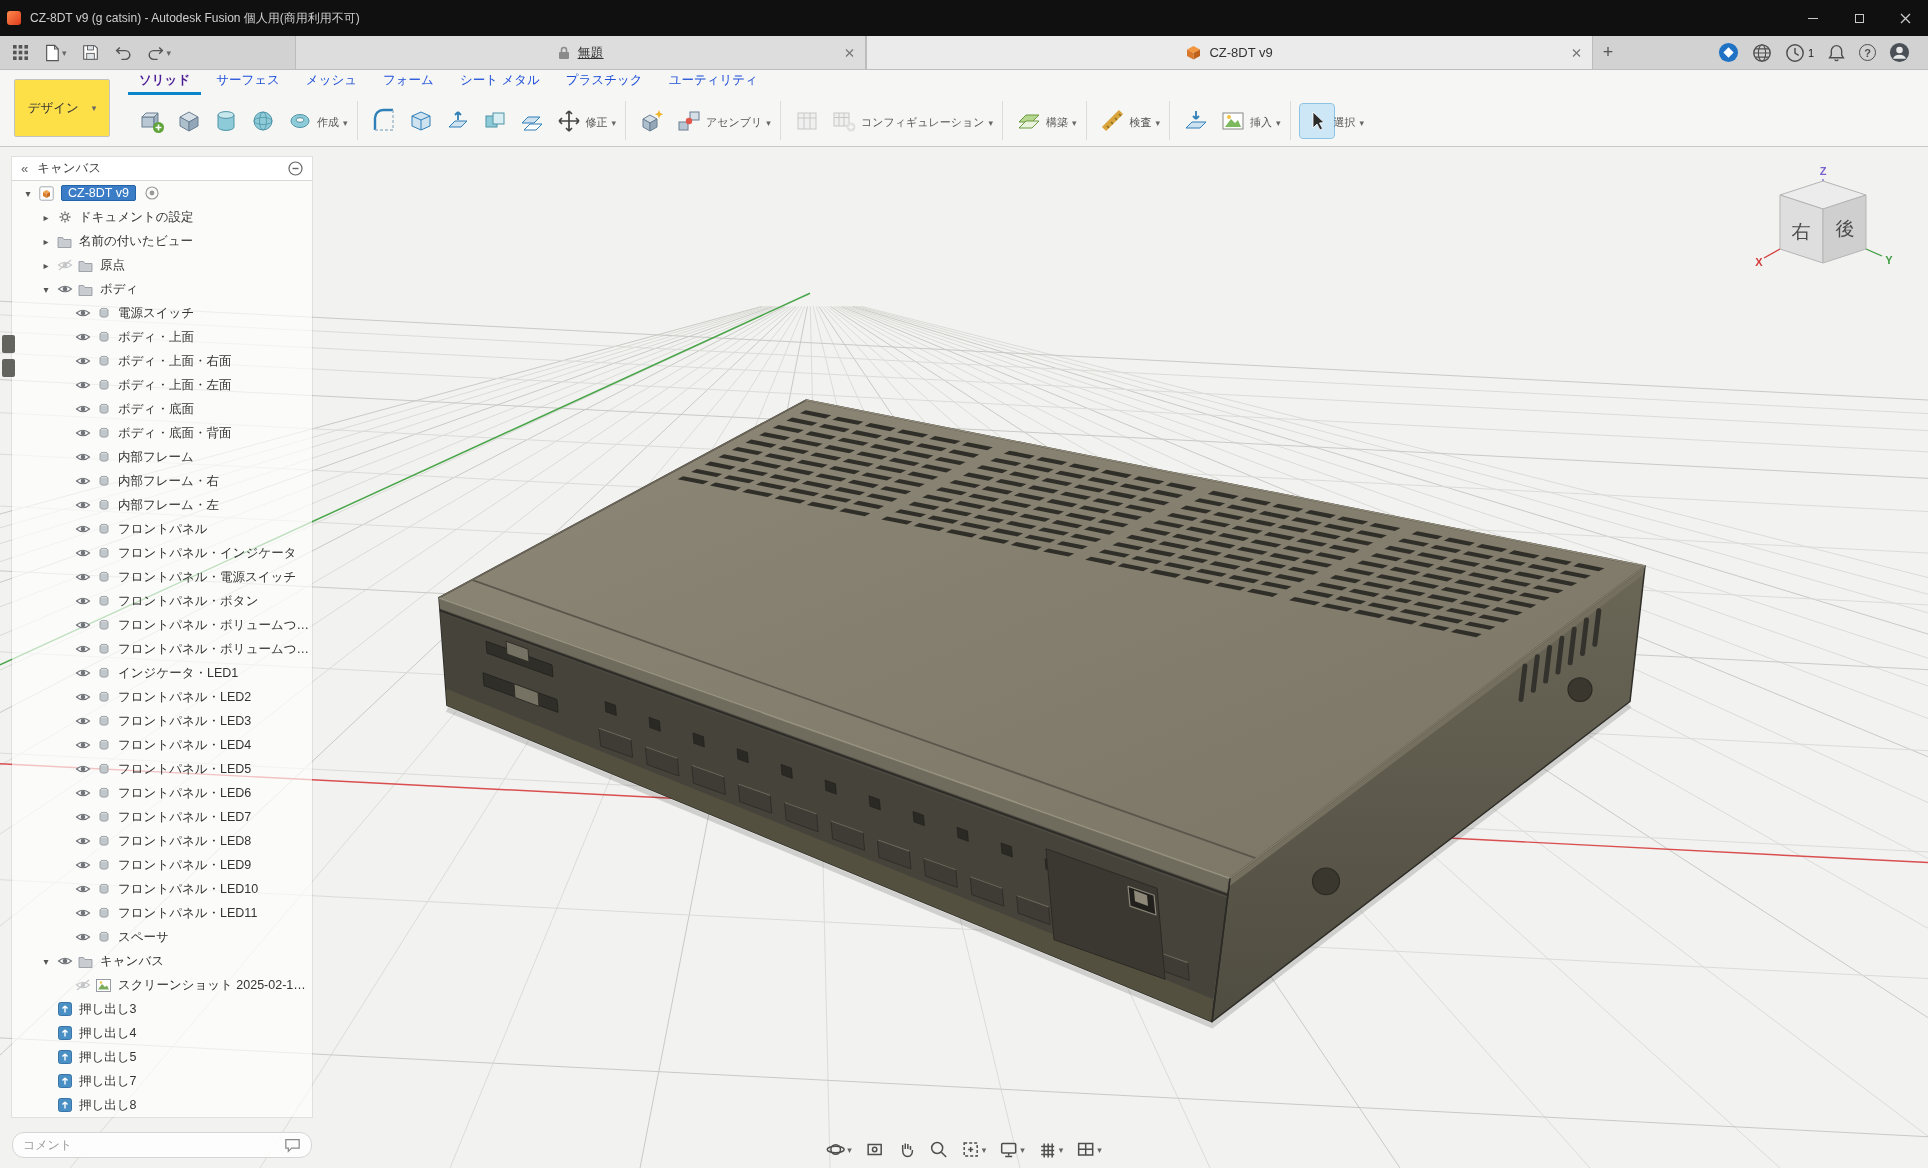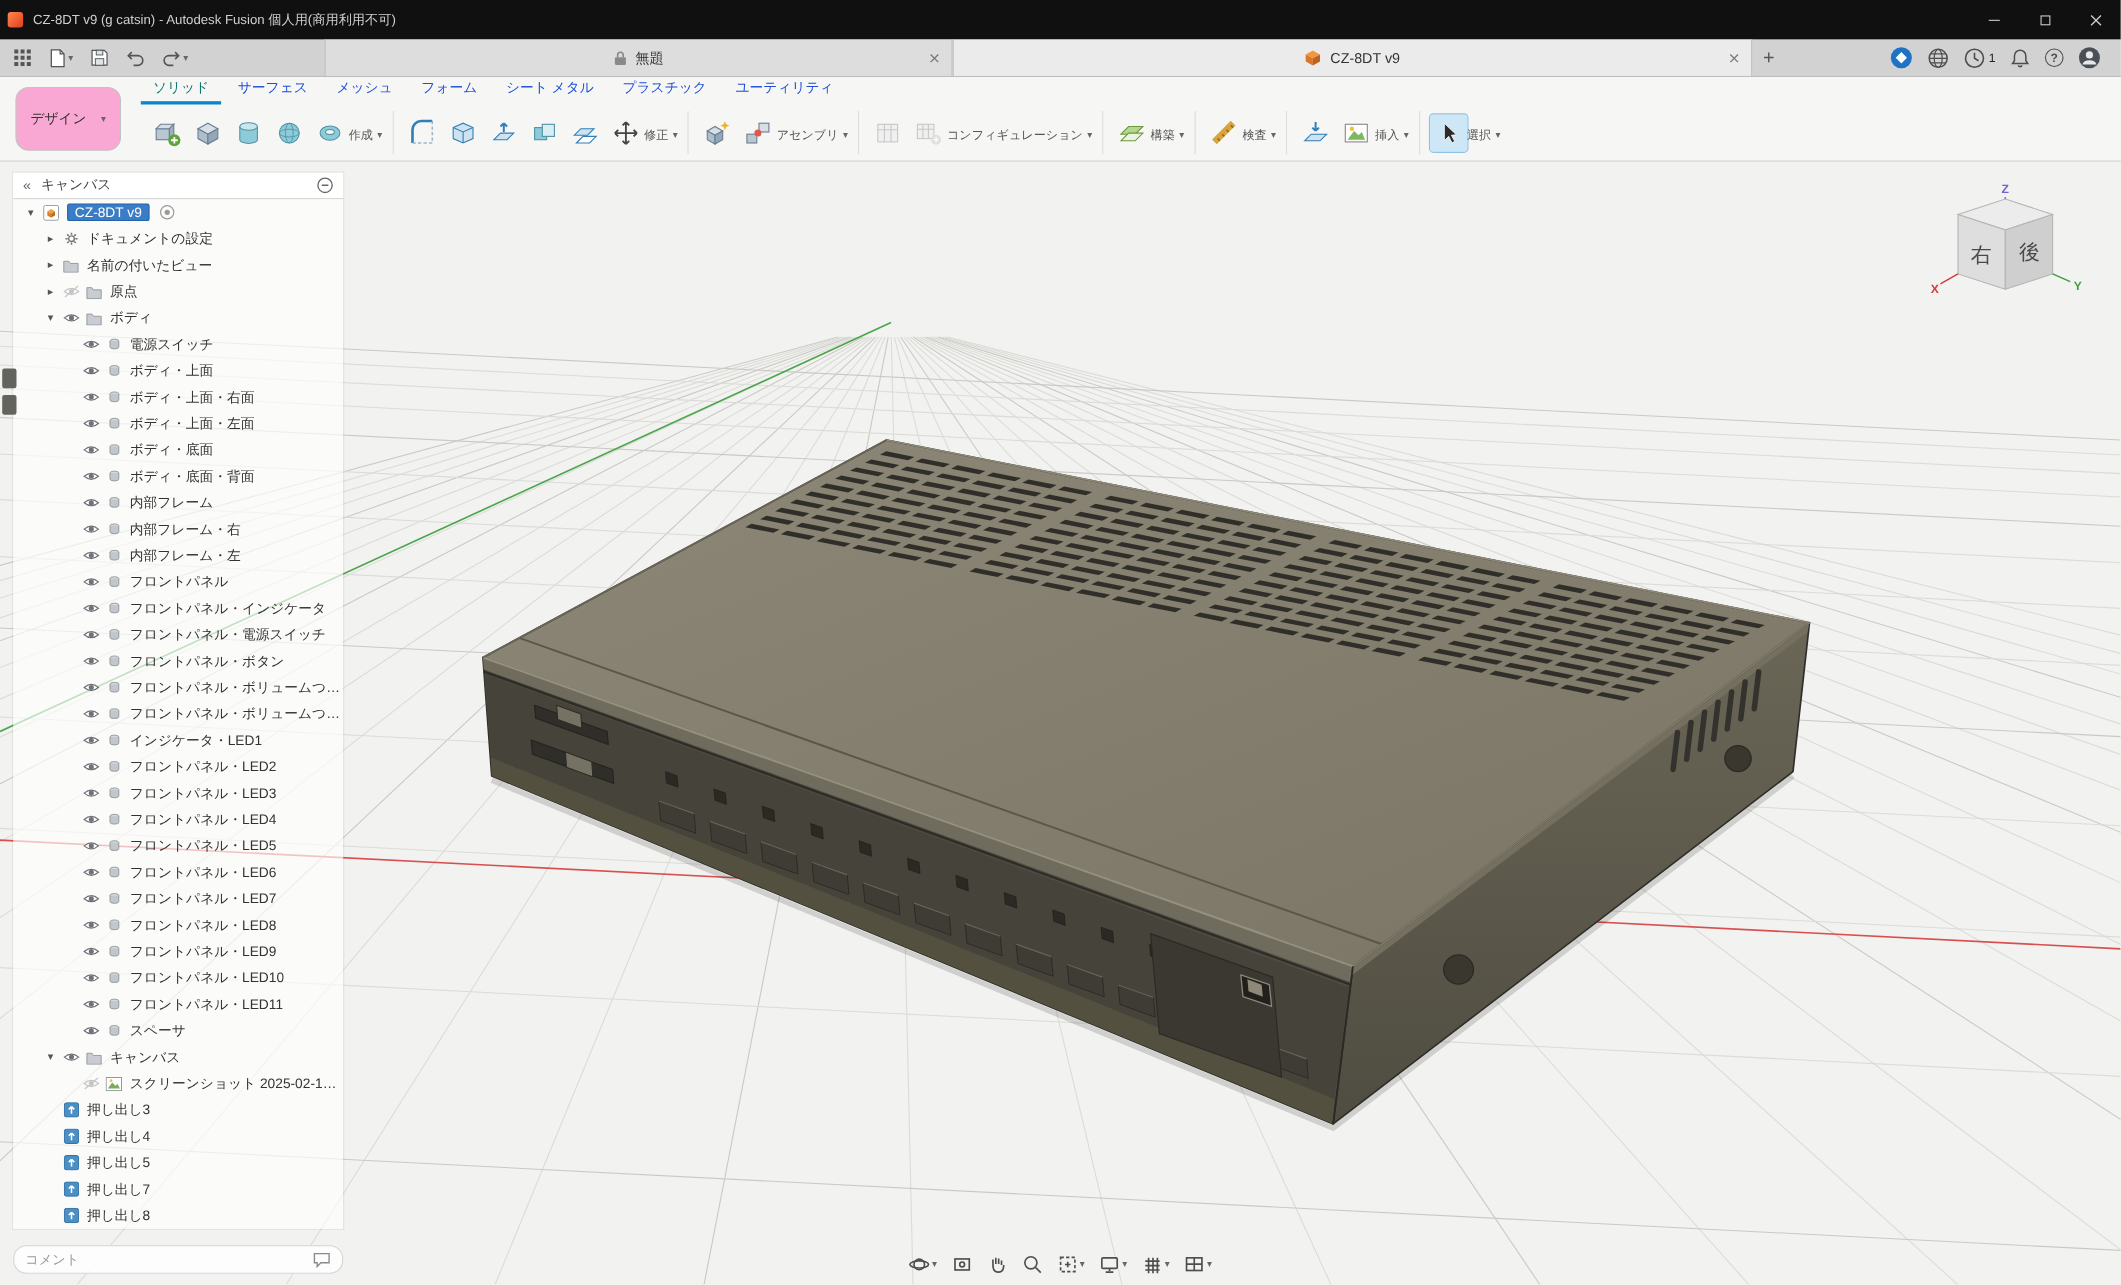--- a/index.html
+++ b/index.html
@@ -14,36 +14,36 @@
   .win-btn{width:46px;height:100%;display:flex;align-items:center;justify-content:center;background:transparent;border:none;}
   .glyph-min{width:10px;border-top:1.5px solid #c9c9c9;display:block;}
   .glyph-max{width:9px;height:9px;border:1.3px solid #c9c9c9;display:block;}
 
   
   .tabbar{height:34px;background:#d2d2d2;display:flex;align-items:stretch;flex:none;border-bottom:1px solid #bdbdbd;}
   .qat{display:flex;align-items:center;gap:15px;padding:0 14px 0 12px;}
   .qbtn{background:none;border:none;display:flex;align-items:center;gap:2px;padding:0;}
   .tabs{display:flex;align-items:stretch;margin-left:110px;}
   .doc-tab{position:relative;display:flex;align-items:center;justify-content:center;gap:8px;font-size:13px;color:#333;border-right:1px solid #bcbcbc;border-left:1px solid #bcbcbc;}
-  .doc-tab.untitled{width:571px;background:#dddddd;}
+  .doc-tab.untitled{width:571px;background:#dddddd;text-decoration:underline;}
   .doc-tab.activetab{width:727px;background:#ebebeb;}
   .tab-close{position:absolute;right:11px;top:50%;transform:translateY(-50%);background:none;border:none;display:flex;}
   .newtab{width:30px;background:none;border:none;font-size:18px;color:#555;display:flex;align-items:center;justify-content:center;}
   .top-icons{margin-left:auto;display:flex;align-items:center;gap:13px;padding-right:18px;}
   .tico-btn{background:none;border:none;display:flex;align-items:center;gap:3px;padding:0;}
   .badge1{font-size:11px;color:#222;}
   .help-c{width:17px;height:17px;border:1.5px solid #4e4e4e;border-radius:50%;color:#4e4e4e;font-size:11px;font-weight:bold;display:flex;align-items:center;justify-content:center;}
 
   
   .ribbon{height:77px;background:#f6f6f5;border-bottom:1px solid #c9c9c9;display:flex;flex:none;}
-  .workspace{margin:9px 12px 9px 14px;width:96px;border:1px solid #c3c3c3;background:#f9a8d4;border-radius:12px;display:flex;align-items:center;justify-content:center;font-size:12.5px;color:#333;gap:13px;flex:none;}
+  .workspace{margin:9px 12px 9px 14px;width:96px;border:1px solid #c3c3c3;background:#fde047;border-radius:2px;display:flex;align-items:center;justify-content:center;font-size:12.5px;color:#333;gap:13px;flex:none;}
   .ribbon-main{flex:1;display:flex;flex-direction:column;min-width:0;}
   .rtabs{display:flex;gap:4px;height:25px;align-items:flex-end;padding-left:6px;}
   .rtab{padding:3px 11px;font-size:12.5px;color:#1d4ed8;background:none;border:none;border-bottom:3px solid transparent;}
-  .rtab.active{color:#0f766e;border-bottom-color:#0a85c9;font-weight:normal;}
+  .rtab.active{color:#4c1d95;border-bottom-color:#0a85c9;font-weight:bold;}
   .rtools{flex:1;display:flex;align-items:stretch;padding-left:4px;}
   .rgroup{display:flex;flex-direction:row;align-items:center;padding:1px 9px 0 9px;}
   .ricons{display:flex;gap:3px;align-items:center;height:36px;}
   .rtool{width:34px;height:34px;border:none;background:transparent;display:flex;align-items:center;justify-content:center;border-radius:3px;}
   .rtool.hl{background:#cde7f7;outline:1px solid #8dc3e4;}
   .rtool.dis{opacity:.5;}
   .rlabel{font-size:11px;color:#555;display:flex;gap:4px;align-items:center;margin-top:3px;background:none;border:none;}
   .caret{font-size:9px;color:#666;}
   .rsep{width:1px;background:#dcdcdc;margin:6px 0;}
 

